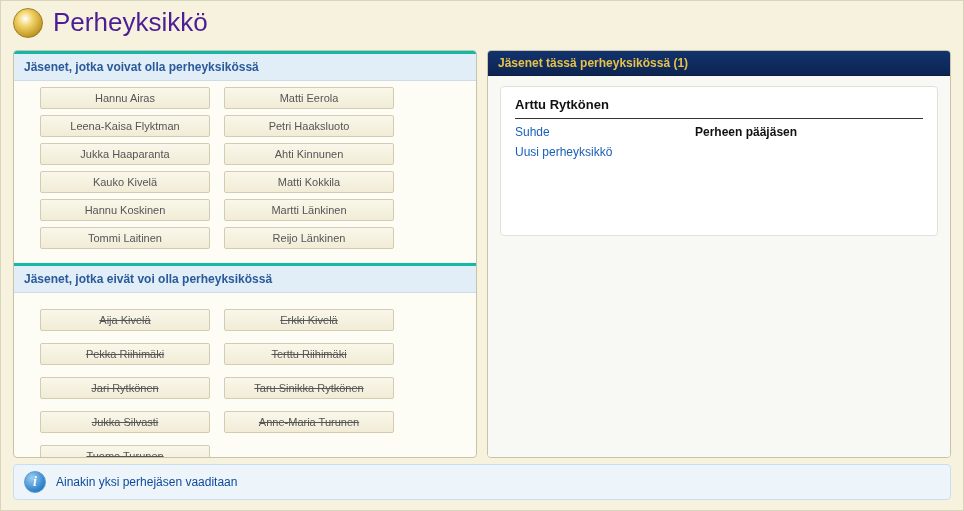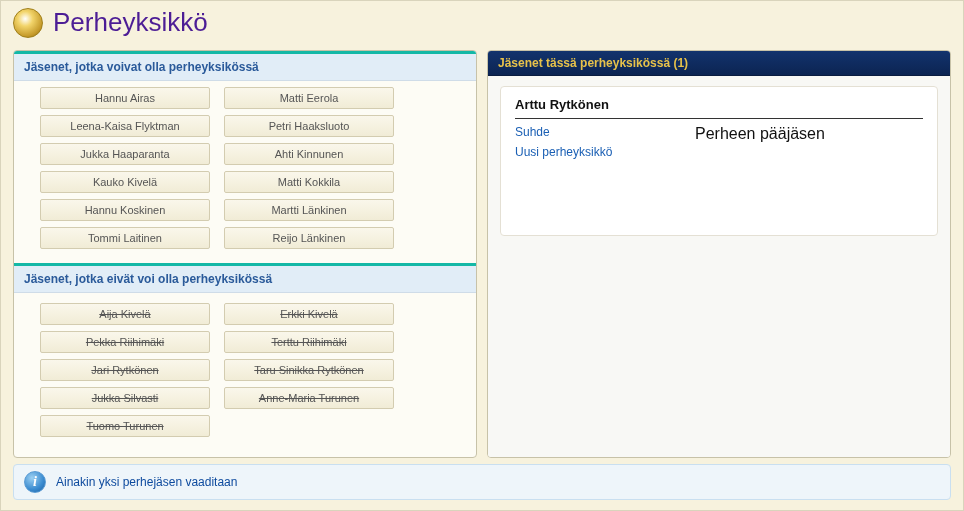--- a/index.html
+++ b/index.html
@@ -100,20 +100,21 @@
     font-size: 11px;
     color: #555;
     cursor: pointer;
     white-space: nowrap;
     overflow: hidden;
     text-overflow: ellipsis;
   }
   .name-btn.strike {
     text-decoration: line-through;
     cursor: default;
+    margin-top: 6px;
   }
   .right-body {
     padding: 10px 12px;
     background: #f8f8f5;
     height: 100%;
   }
   .unit-card {
     background: #ffffff;
     border: 1px solid #e4e0d4;
     border-radius: 4px;
@@ -136,22 +137,22 @@
     display: flex;
     flex-direction: column;
     gap: 6px;
   }
   .link {
     color: #1a5fb4;
     cursor: pointer;
     font-size: 12px;
   }
   .role-text {
-    font-weight: normal;
-    font-size: 16px;
+    font-weight: bold;
+    font-size: 12px;
     color: #111;
   }
   .footer-msg {
     position: absolute;
     left: 12px;
     right: 12px;
     bottom: 10px;
     background: #eef5fa;
     border: 1px solid #c9dff0;
     border-radius: 4px;

